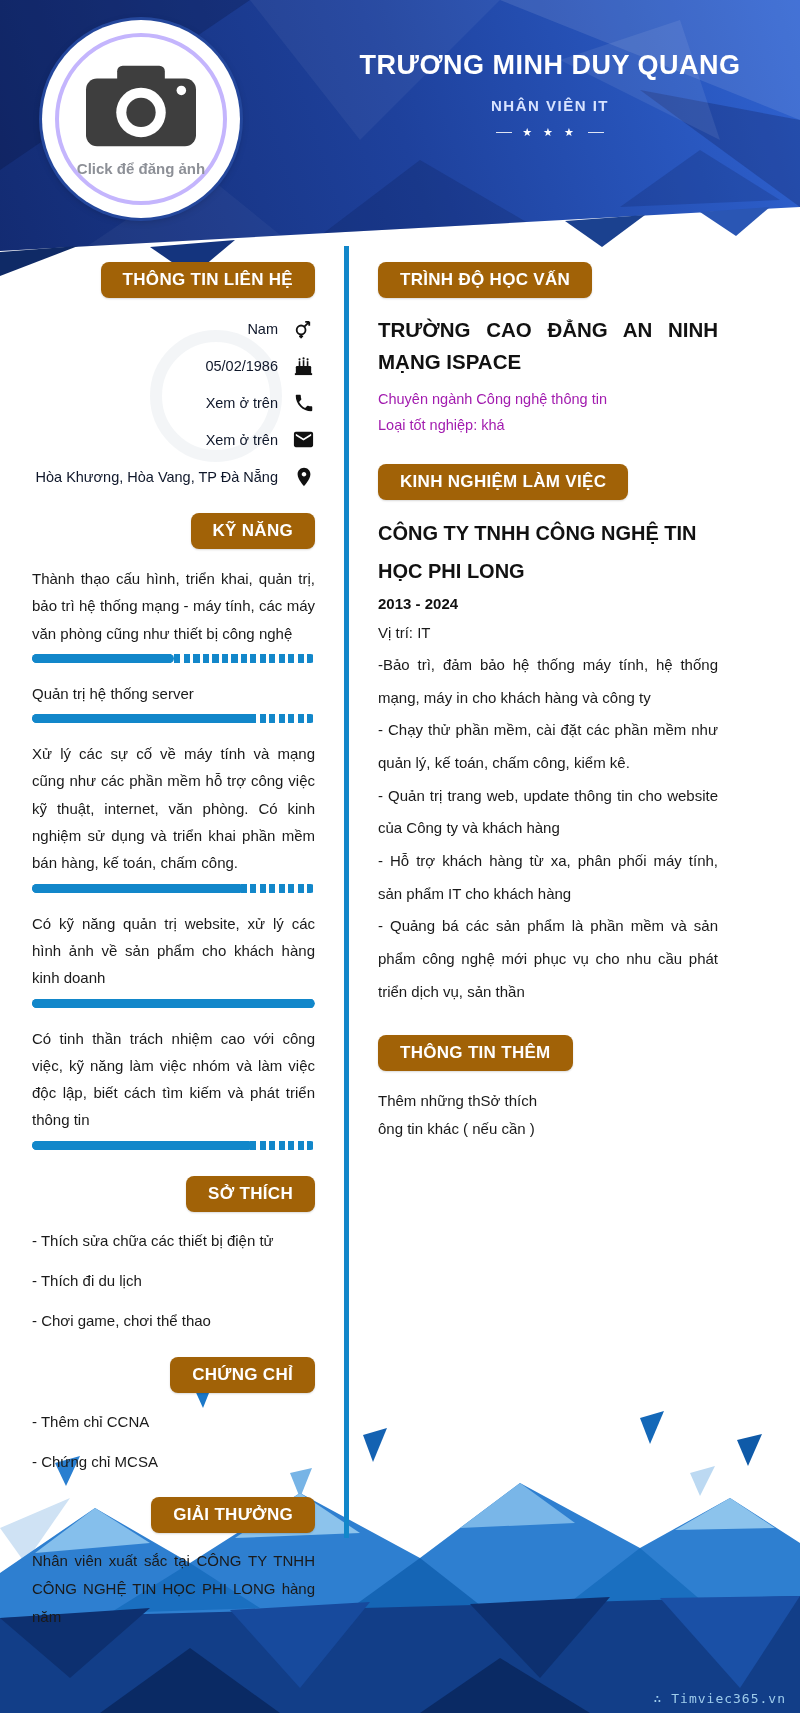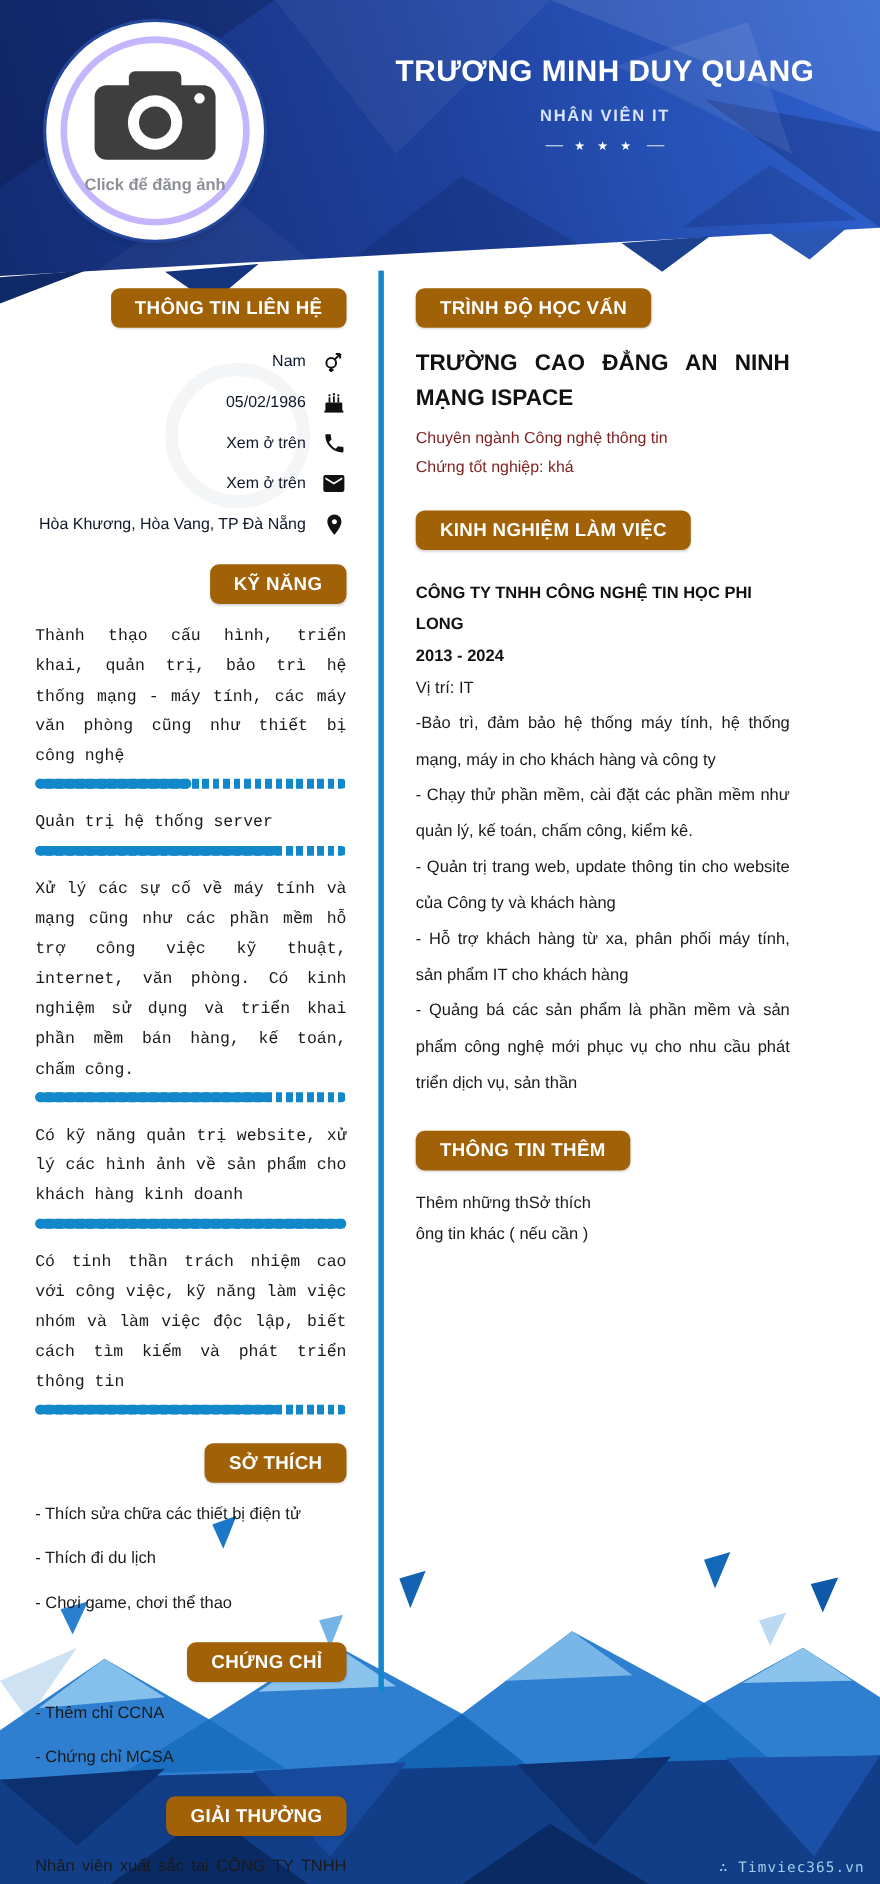--- a/index.html
+++ b/index.html
@@ -4,21 +4,21 @@
 <style>
   * { box-sizing: border-box; margin: 0; padding: 0; }
   body { background:#e8e8e8; font-family:"Liberation Sans","DejaVu Sans",sans-serif; }
   .page { position:relative; width:800px; height:1713px; background:#fff; margin:0 auto; overflow:hidden; }
 
   
   .header-art { position:absolute; top:0; left:0; z-index:1; }
   .photo { position:absolute; left:42px; top:20px; width:198px; height:198px; border-radius:50%;
            background:#fff; box-shadow:0 0 0 3px #24479c, 0 2px 8px rgba(0,0,0,.25); z-index:3;
            display:flex; align-items:center; justify-content:center; cursor:pointer; }
-  .photo-inner { width:172px; height:172px; border-radius:50%; border:6px solid #c4b5fd;
+  .photo-inner { width:172px; height:172px; border-radius:50%; border:4px solid #c4b5fd;
            display:flex; flex-direction:column; align-items:center; justify-content:center; gap:6px; }
   .photo-label { color:#8d9097; font-weight:bold; font-size:15px; }
   .header-text { position:absolute; left:330px; top:50px; width:440px; text-align:center; color:#fff; z-index:3; }
   .cand-name { font-size:27px; font-weight:bold; letter-spacing:.5px; }
   .cand-title { margin-top:16px; font-size:15px; letter-spacing:1.5px; color:#d9e4ff; font-weight:bold; }
   .stars { margin-top:12px; display:flex; align-items:center; justify-content:center; gap:10px;
            color:#fff; font-size:11px; letter-spacing:4px; }
   .stars .dash { width:16px; height:1px; background:rgba(255,255,255,.85); }
 
   
@@ -34,36 +34,36 @@
            padding:8px 22px; border-radius:8px; letter-spacing:.3px; box-shadow:0 1px 2px rgba(0,0,0,.15); }
 
   
   .contact-list { margin:12px 0 18px; }
   .contact-row { display:flex; justify-content:flex-end; align-items:center; gap:14px; min-height:37px; }
   .contact-value { font-size:14.5px; color:#0f172a; }
   .contact-icon { width:23px; display:flex; justify-content:center; }
 
   
   .skills-list { margin-top:16px; }
-  .skill { margin-bottom:17px;font-family:Liberation Mono, monospace; }
+  .skill { margin-bottom:17px; }
   .skill-text { font-size:15px; color:#1a1a1a; line-height:1.82; text-align:justify; margin-bottom:7px; }
   .bar { position:relative; height:9px; border-radius:5px; overflow:hidden;
          background:repeating-linear-gradient(90deg,#1287ca 0 6px,#ffffff 6px 9.5px); }
   .bar-fill { position:absolute; left:0; top:0; bottom:0; background:#1287ca; border-radius:5px; }
 
   .plain-list { margin:14px 0 24px; }
   .plain-list p { font-size:15px; color:#1a1a1a; line-height:1.55; margin:17px 0; }
   .award-text { font-size:15px; color:#1a1a1a; line-height:1.85; text-align:justify; margin:14px 0 0; }
 
   .gap-lg { margin-top:26px; }
 
   
   .school { font-size:20.5px; font-weight:bold; color:#111; text-align:justify; line-height:1.55; margin:16px 0 8px; }
-  .edu-line { font-size:14.5px; color:#7f1d1d; line-height:1.8; }
-  .company { font-size:15px; font-weight:bold; color:#111; line-height:1.9; margin-top:26px; }
+  .edu-line { font-size:14.5px; color:#a21caf; line-height:1.8; }
+  .company { font-size:20px; font-weight:bold; color:#111; line-height:1.9; margin-top:14px; }
   .period { font-size:15px; font-weight:bold; color:#111; line-height:1.9; }
   .position { font-size:15px; color:#1a1a1a; line-height:2.05; }
   .duty { font-size:15px; color:#1a1a1a; line-height:2.18; text-align:justify; }
   .extra-line { font-size:15px; color:#1a1a1a; line-height:1.9; }
   .extra-block { margin-top:16px; }
 
   
   .footer-art { position:absolute; left:0; bottom:0; z-index:1; }
   .watermark { position:absolute; right:14px; bottom:7px; z-index:4; color:#9fcdec; font-size:13px;
            letter-spacing:1px; font-family:"DejaVu Sans Mono",monospace; }
@@ -249,21 +249,21 @@
   </div>
 
   <div class="col-right">
 
     <div class="btn-row">
       <span class="section-btn">TRÌNH ĐỘ HỌC VẤN</span>
     </div>
     <div>
       <h2 class="school">TRƯỜNG CAO ĐẲNG AN NINH MẠNG ISPACE</h2>
       <p class="edu-line">Chuyên ngành Công nghệ thông tin</p>
-      <p class="edu-line">Chứng tốt nghiệp:  khá</p>
+      <p class="edu-line">Loại tốt nghiệp:  khá</p>
     </div>
 
     <div class="btn-row gap-lg">
       <span class="section-btn">KINH NGHIỆM LÀM VIỆC</span>
     </div>
     <div>
       <p class="company">CÔNG TY TNHH CÔNG NGHỆ TIN HỌC PHI LONG</p>
       <p class="period">2013 - 2024</p>
       <p class="position">Vị trí: IT</p>
       <p class="duty">-Bảo trì, đảm bảo hệ thống máy tính, hệ thống mạng, máy in cho khách hàng và công ty</p>

